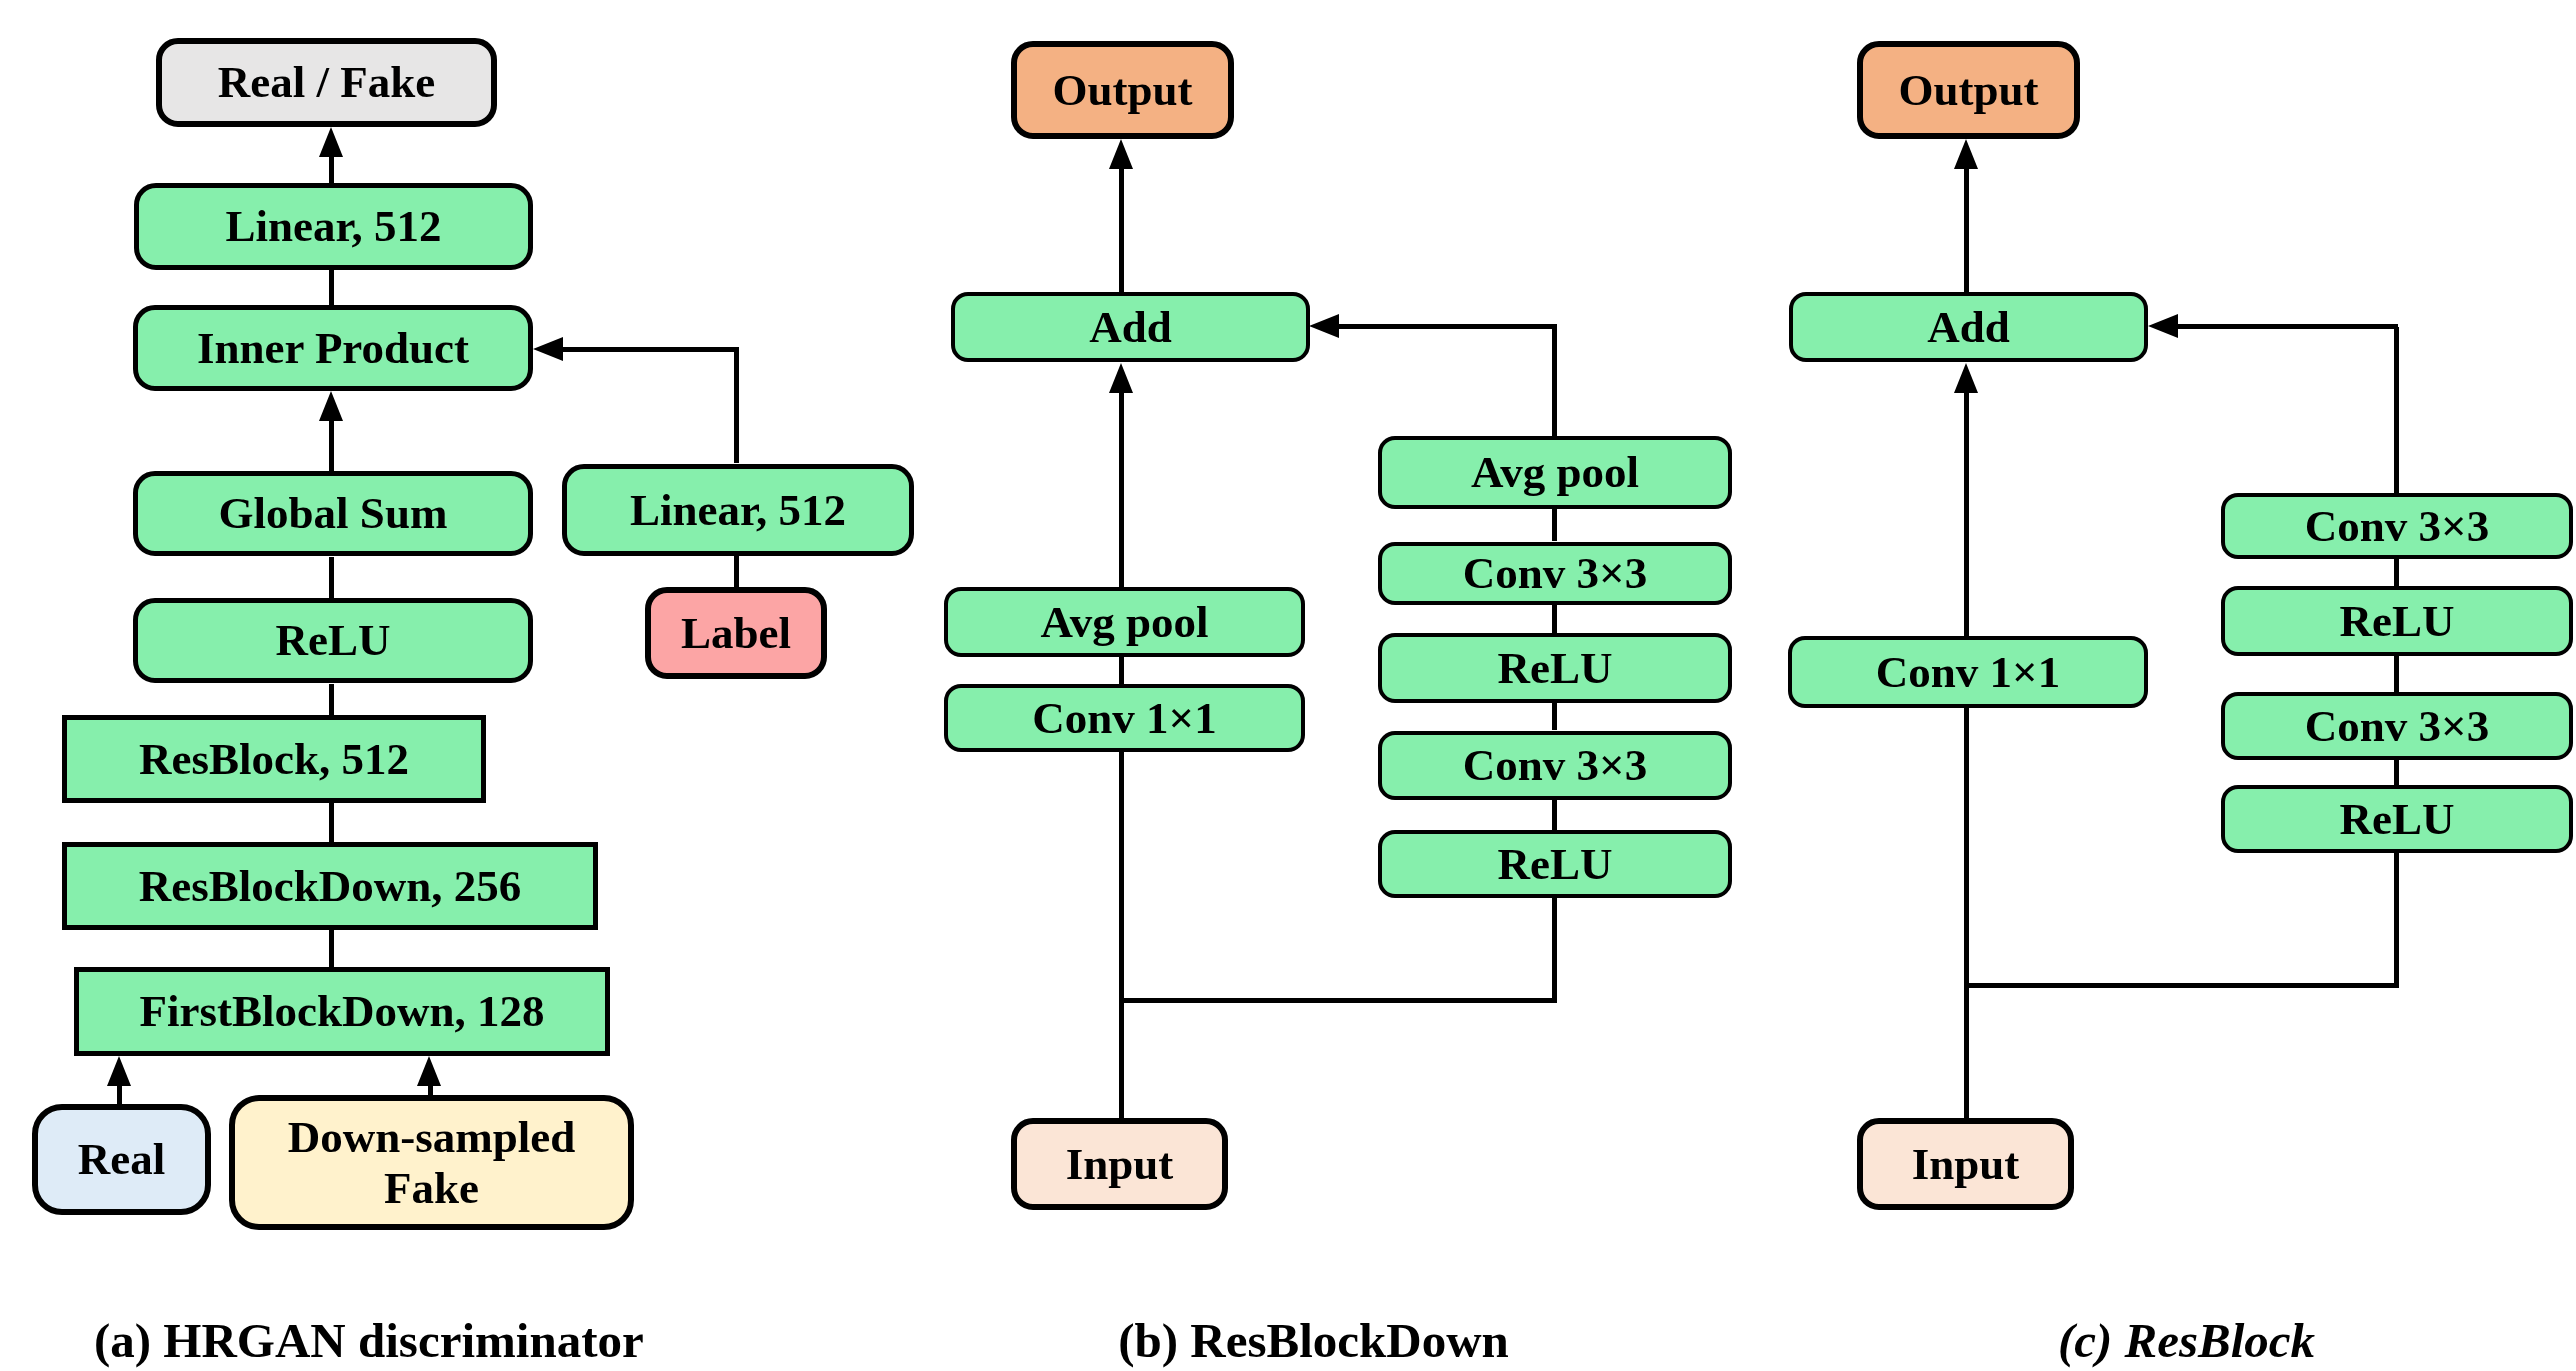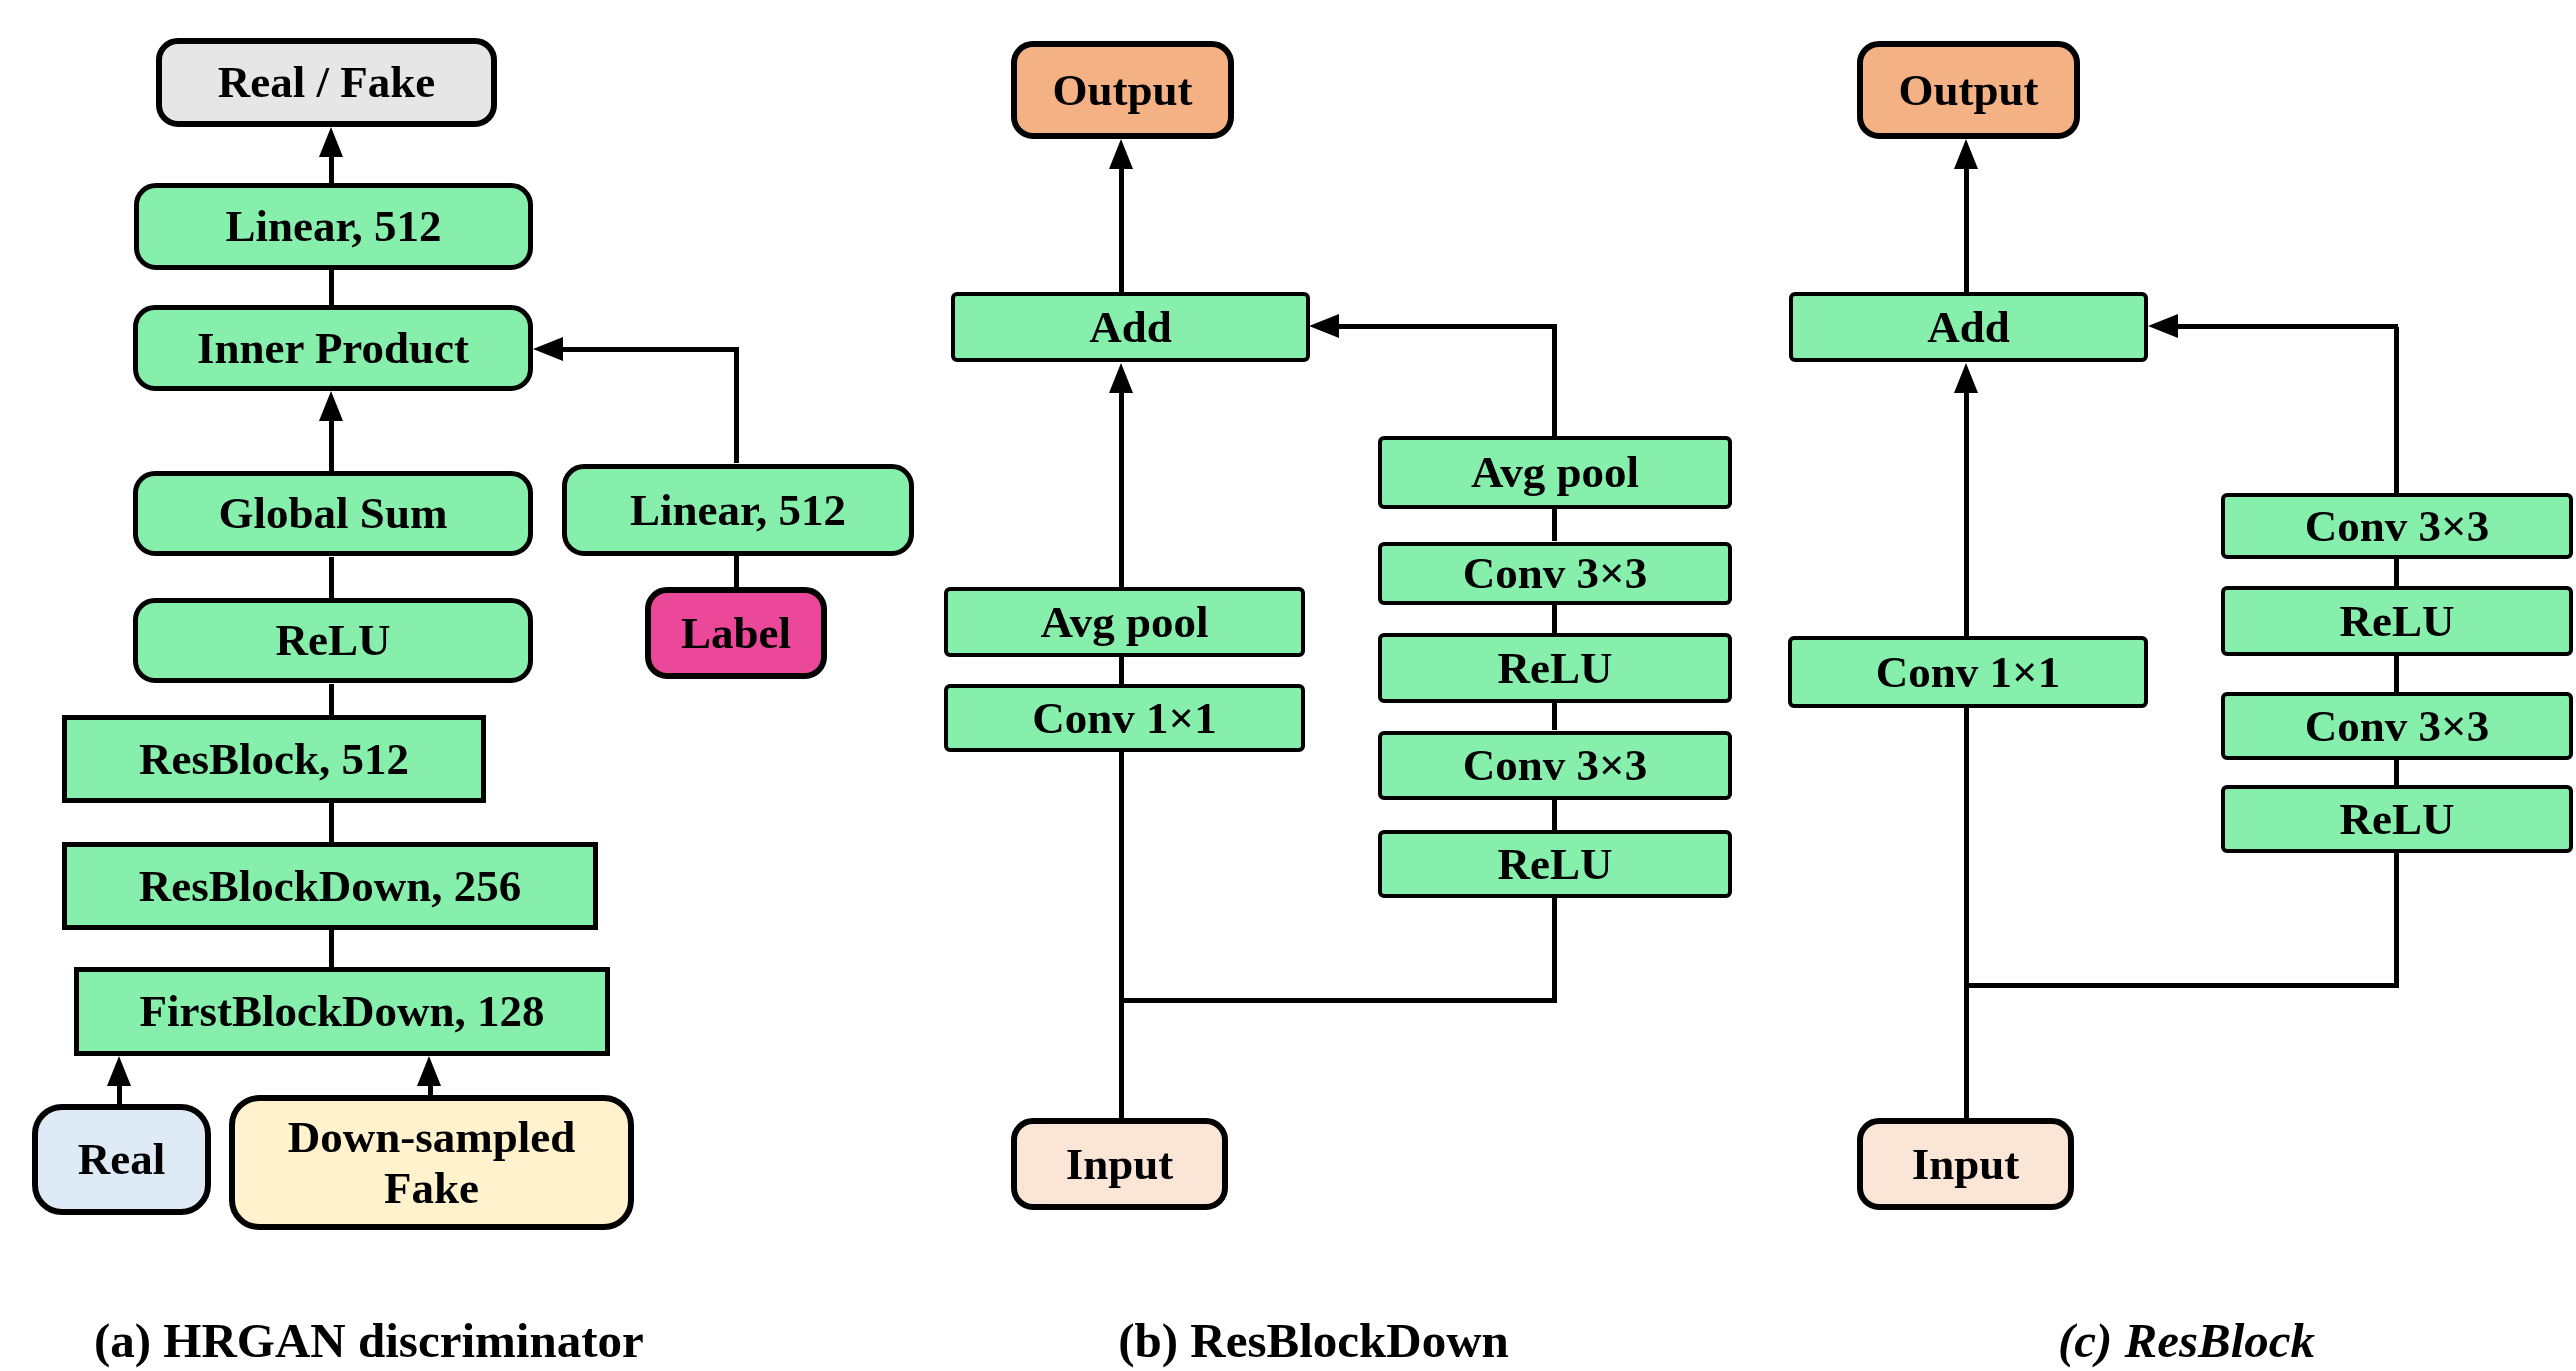--- a/index.html
+++ b/index.html
@@ -18,28 +18,28 @@
     display:flex;align-items:center;justify-content:center;
     text-align:center;
     font-weight:700;
     font-size:45px;
     line-height:1.12;
     color:#000000;
   }
   .round{border-radius:22px;}
   .round-lg{border-radius:30px;}
   .square{border-radius:0;}
-  .thin{border-width:4.7px;border-radius:6px;}
+  .thin{border-width:4.7px;border-radius:17px;}
   .io{border-width:6.3px;}
   .fill-gray{background:#E7E6E6;}
   .fill-orange{background:#F4B183;}
   .fill-peach{background:#FBE5D6;}
   .fill-blue{background:#DEEBF7;}
   .fill-yellow{background:#FFF2CC;}
-  .fill-green{background:#ec4899;}
+  .fill-green{background:#fca5a5;}
   .vline{position:absolute;width:4.7px;background:#000000;}
   .hline{position:absolute;height:4.7px;background:#000000;}
   .arr-up{position:absolute;width:0;height:0;
     border-left:12.5px solid transparent;border-right:12.5px solid transparent;
     border-bottom:30px solid #000000;}
   .arr-left{position:absolute;width:0;height:0;
     border-top:12.5px solid transparent;border-bottom:12.5px solid transparent;
     border-right:30px solid #000000;}
   .caption{
     position:absolute;

